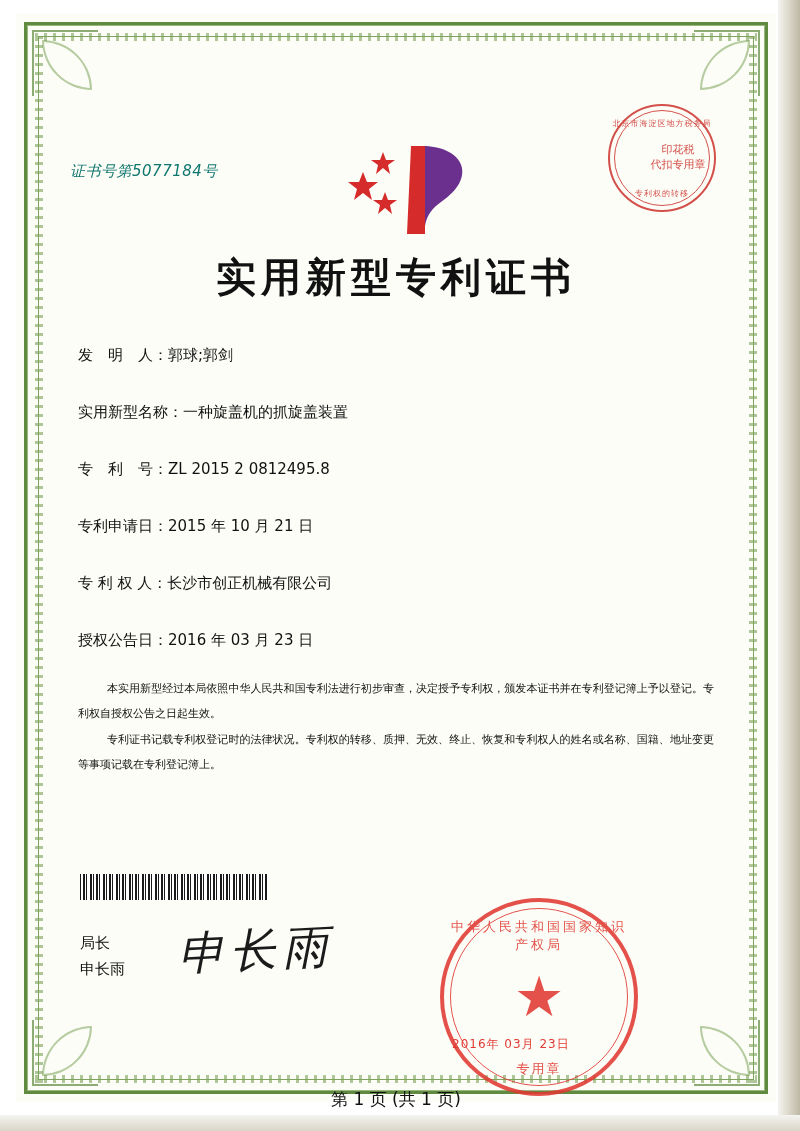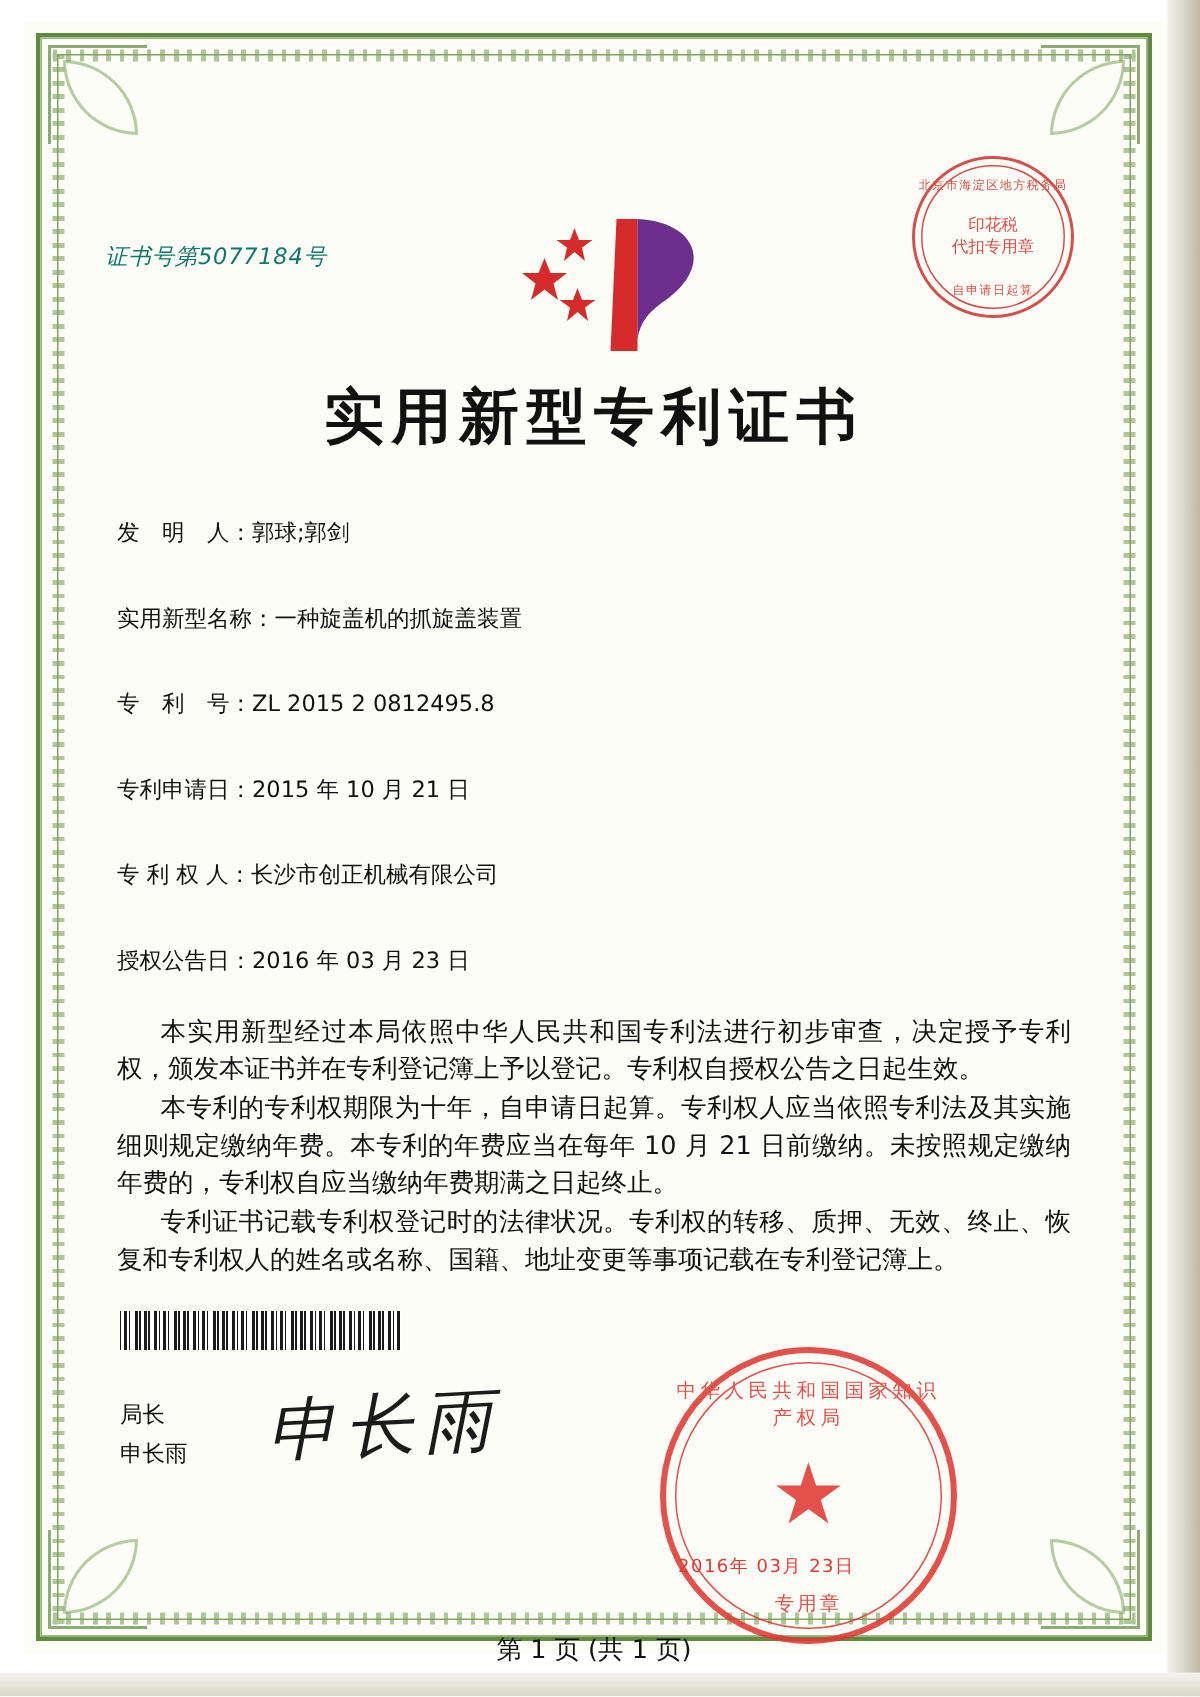--- a/index.html
+++ b/index.html
@@ -127,21 +127,21 @@
     left: 0; width: 104px;
     text-align: center;
     font-size: 8px;
     letter-spacing: 1px;
     font-family: "DejaVu Sans", "Liberation Sans", sans-serif;
   }
   .stamp-tax .arc-top { top: 12px; }
   .stamp-tax .arc-bottom { bottom: 11px; }
   .stamp-tax .mid {
     position: absolute;
-    left: 0; top: 36px;
+    left: 16px; top: 36px;
     width: 104px;
     text-align: center;
     font-size: 11px;
     line-height: 15px;
     font-family: "DejaVu Sans", "Liberation Sans", sans-serif;
   }
   .title {
     position: absolute;
     left: 0; top: 192px;
     width: 672px;
@@ -163,21 +163,21 @@
     margin-bottom: 38px;
     font-family: "DejaVu Sans", "Liberation Sans", sans-serif;
     white-space: nowrap;
   }
   .field-label { color: #111; }
   .field-value { color: #111; }
   .body-text {
     position: absolute;
     left: 18px; top: 618px;
     width: 636px;
-    font-size: 17px;
+    font-size: 11px;
     line-height: 25px;
     color: #111;
     text-align: justify;
     font-family: "DejaVu Sans", "Liberation Sans", sans-serif;
   }
   .body-text p {
     margin: 0 0 1px 0;
     text-indent: 29px;
   }
   .barcode {
@@ -306,21 +306,21 @@
         </svg>
       </div>
 
       <div class="stamp-tax">
         <div class="ring"></div>
         <div class="arc-top">北京市海淀区地方税务局</div>
         <div class="mid">
           <div>印花税</div>
           <div>代扣专用章</div>
         </div>
-        <div class="arc-bottom">自申请日起算</div>
+        <div class="arc-bottom">专利权的转移</div>
       </div>
 
       <div class="title">实用新型专利证书</div>
 
       <div class="fields">
         <div class="field-row">
           <span class="field-label">发　明　人：</span><span class="field-value">郭球;郭剑</span>
         </div>
         <div class="field-row">
           <span class="field-label">实用新型名称：</span><span class="field-value">一种旋盖机的抓旋盖装置</span>
@@ -334,21 +334,20 @@
         <div class="field-row">
           <span class="field-label">专 利 权 人：</span><span class="field-value">长沙市创正机械有限公司</span>
         </div>
         <div class="field-row">
           <span class="field-label">授权公告日：</span><span class="field-value">2016 年 03 月 23 日</span>
         </div>
       </div>
 
       <div class="body-text">
         <p>本实用新型经过本局依照中华人民共和国专利法进行初步审查，决定授予专利权，颁发本证书并在专利登记簿上予以登记。专利权自授权公告之日起生效。</p>
-        <p>本专利的专利权期限为十年，自申请日起算。专利权人应当依照专利法及其实施细则规定缴纳年费。本专利的年费应当在每年 10 月 21 日前缴纳。未按照规定缴纳年费的，专利权自应当缴纳年费期满之日起终止。</p>
         <p>专利证书记载专利权登记时的法律状况。专利权的转移、质押、无效、终止、恢复和专利权人的姓名或名称、国籍、地址变更等事项记载在专利登记簿上。</p>
       </div>
 
       <div class="barcode"></div>
 
       <div class="signature-block">
         <div>局长</div>
         <div>申长雨</div>
       </div>
 

